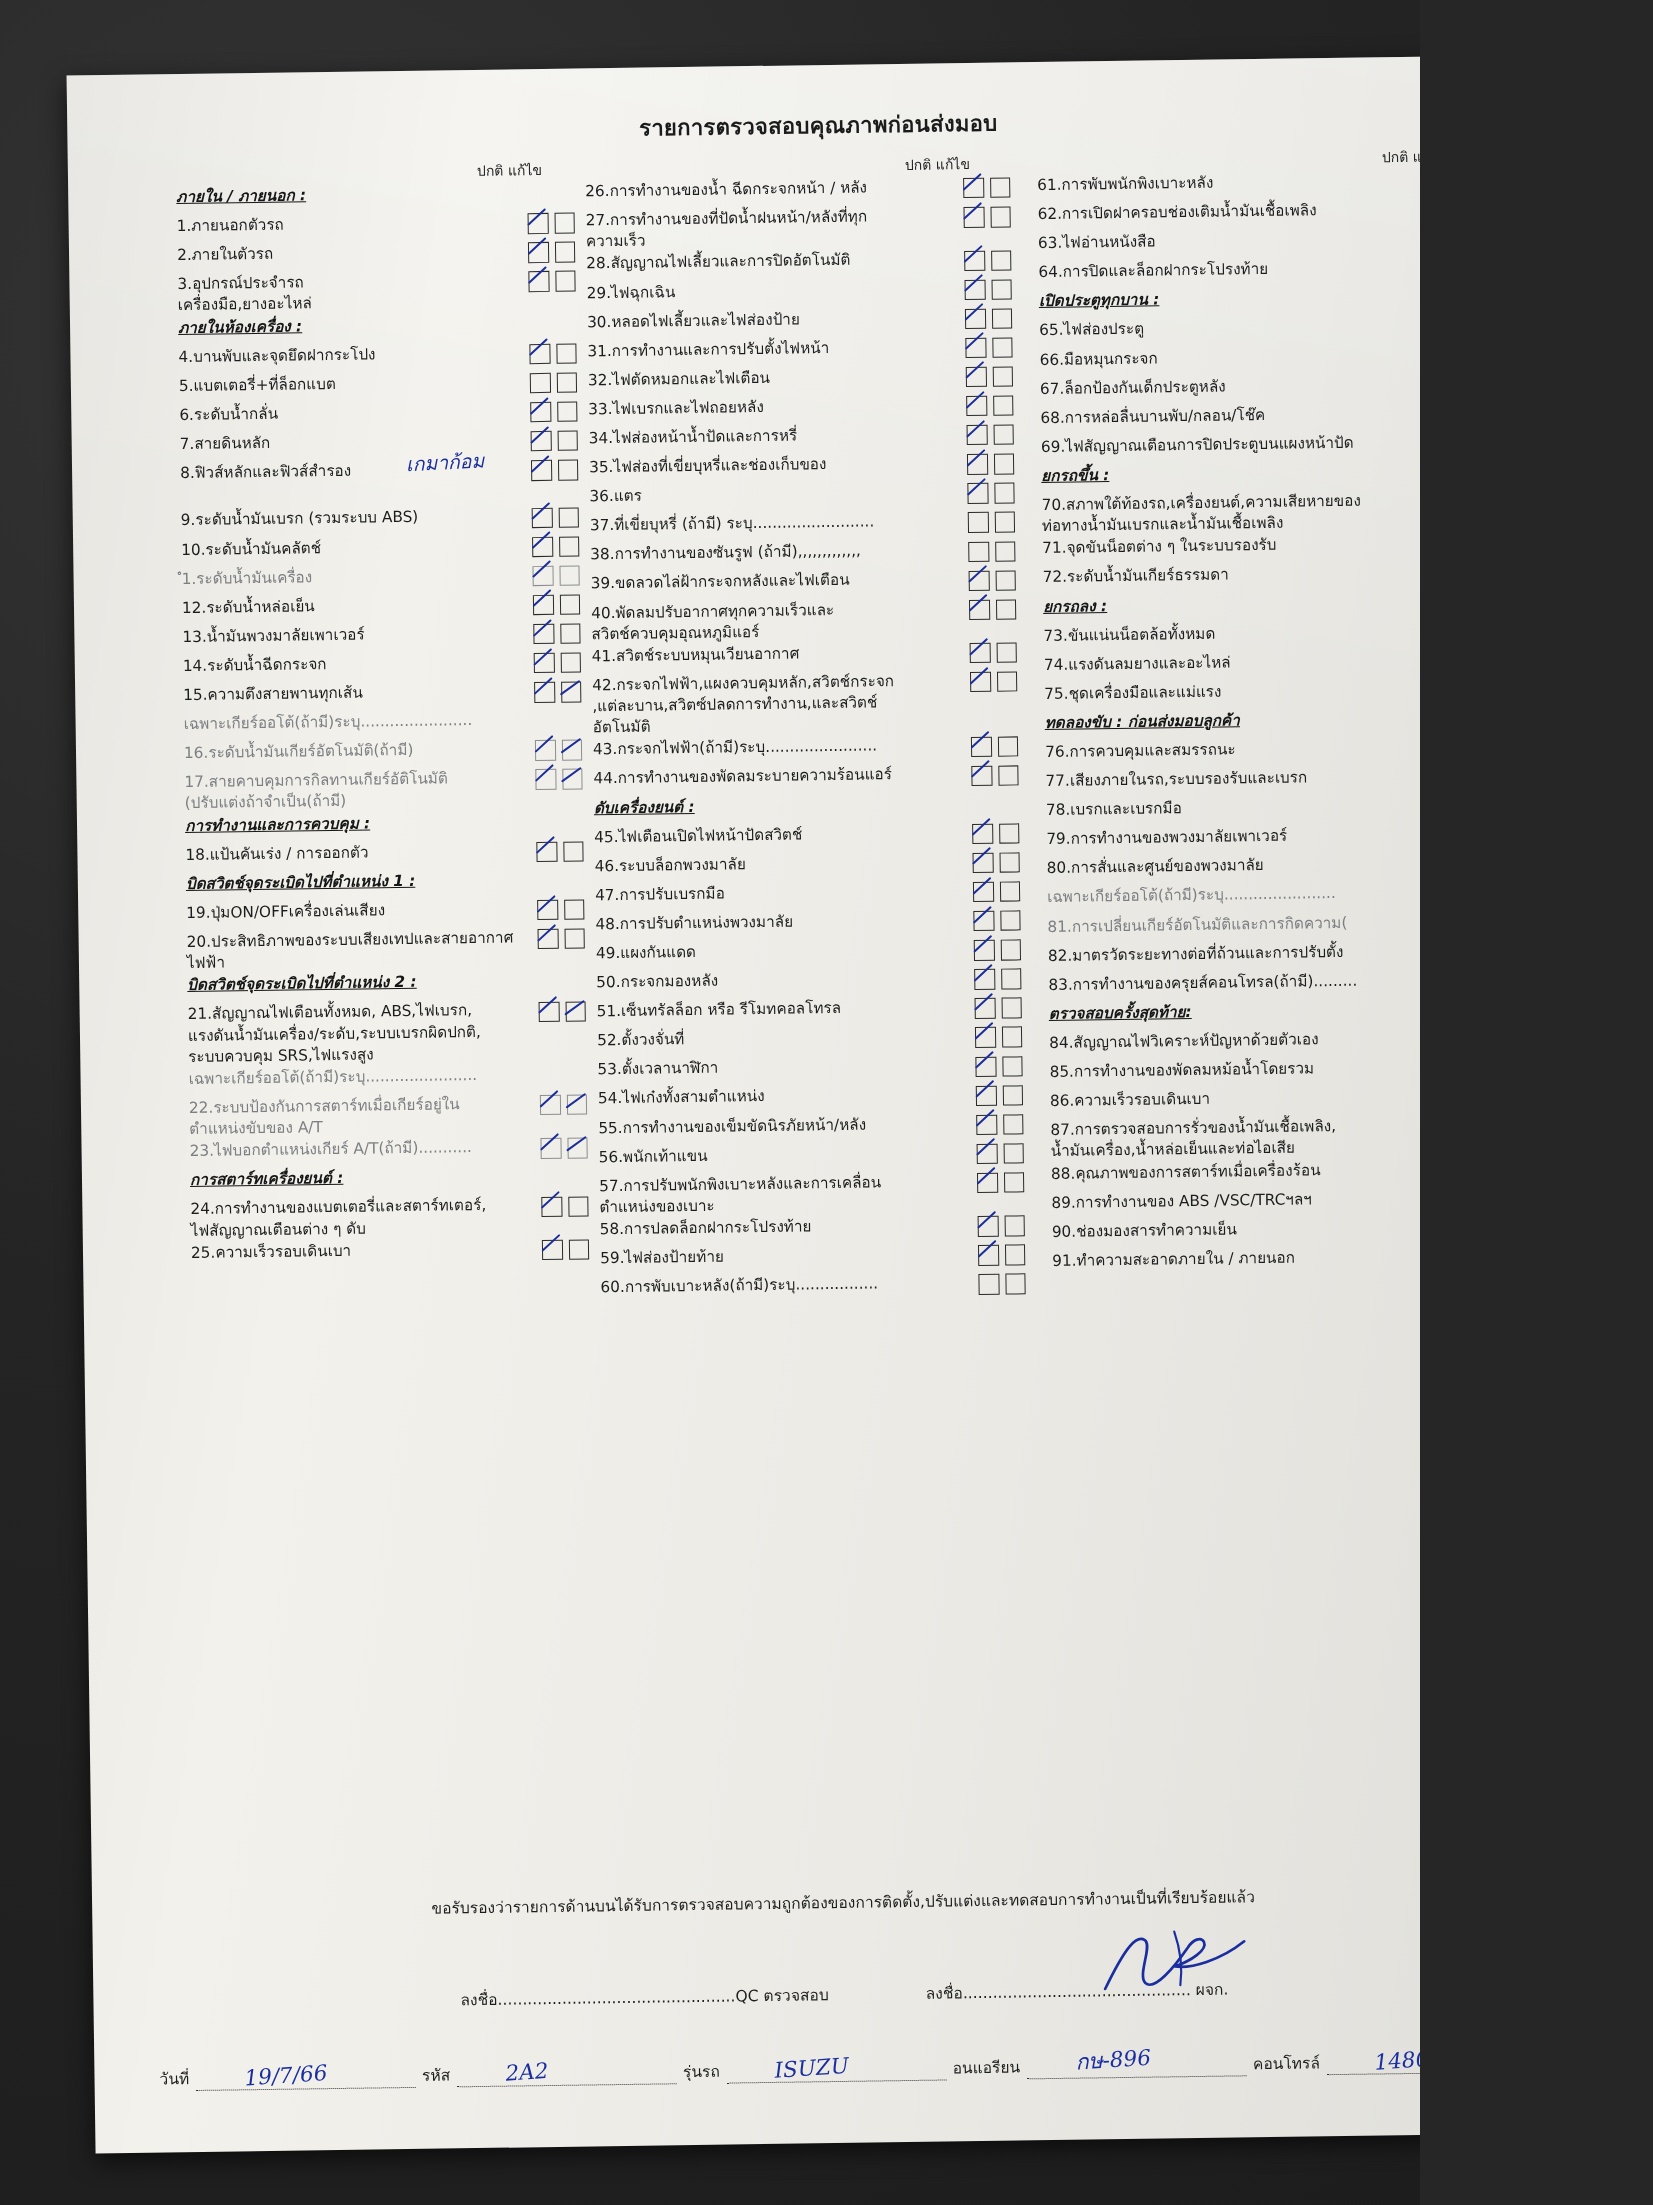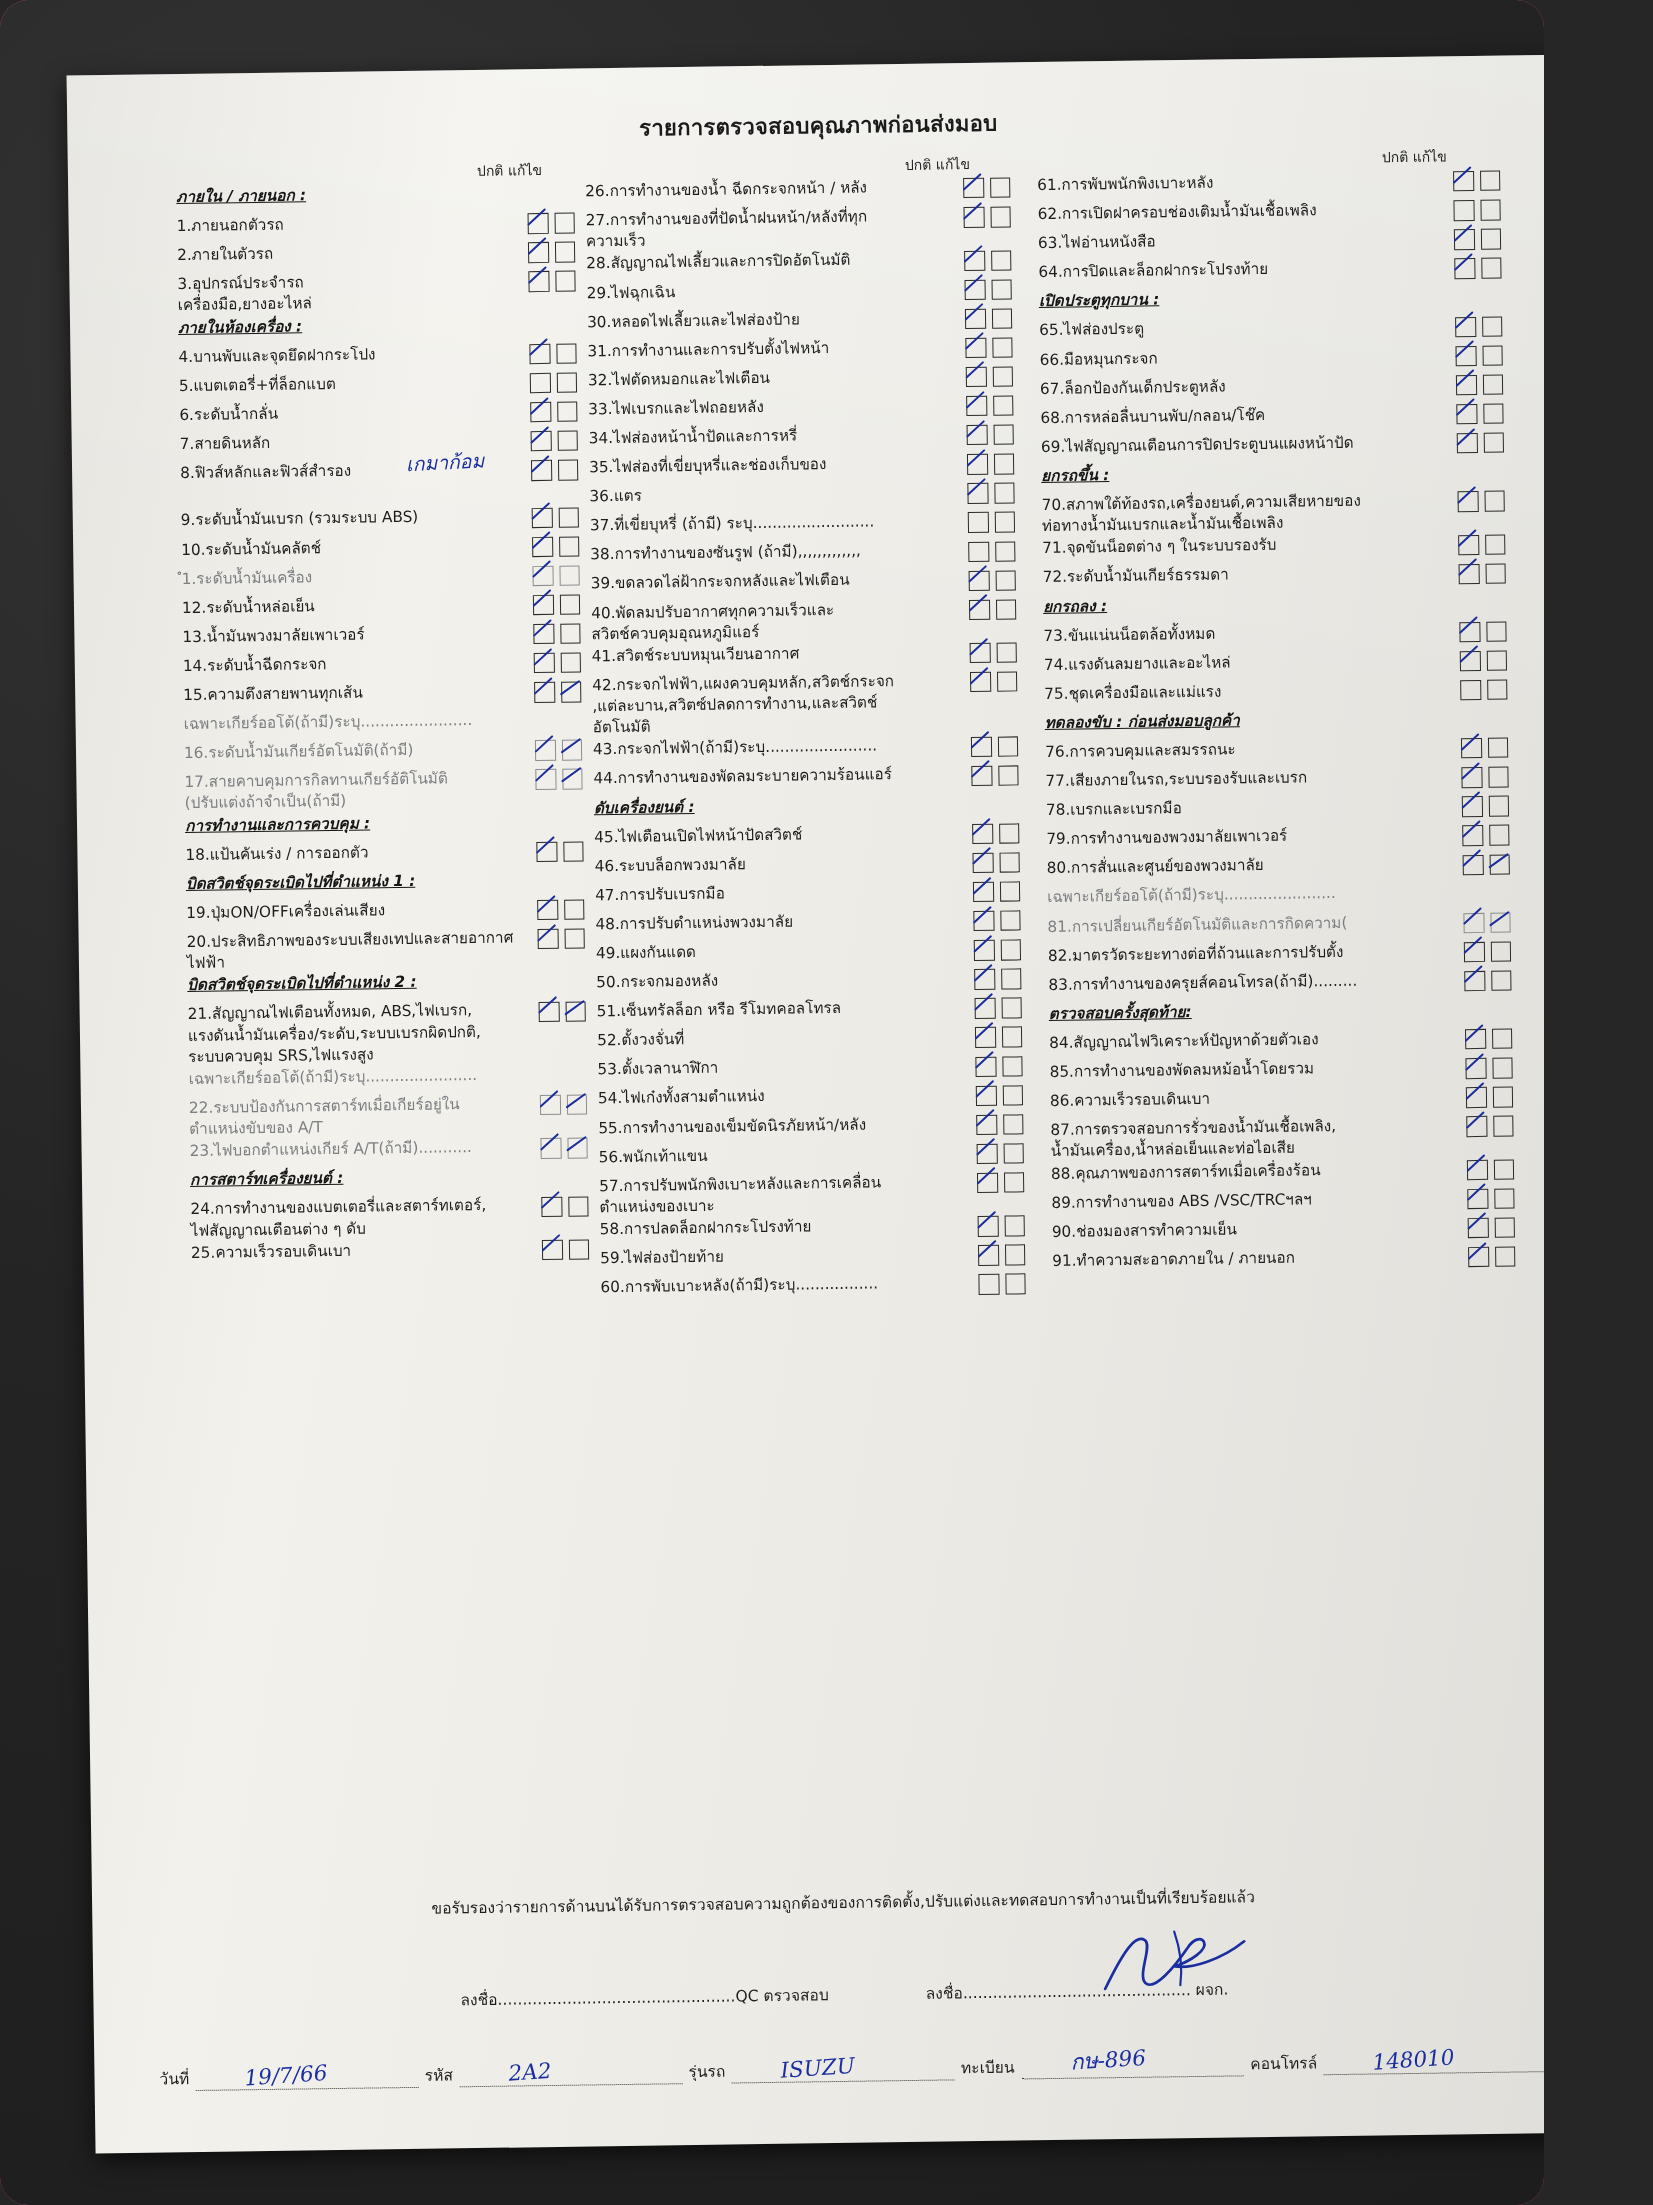--- a/index.html
+++ b/index.html
@@ -3,25 +3,24 @@
 <meta charset="utf-8">
 <style>
   html, body {
     margin: 0;
     padding: 0;
     background: #262626;
     font-family: "DejaVu Sans", "Liberation Sans", sans-serif;
   }
   #page {
     position: relative;
-    width: 1544px;
+    width: 1420px;
     height: 2205px;
     background: #ec4899;
     overflow: hidden;
-    border-radius: 28px;
   }
   
   #bg {
     position: absolute;
     inset: 0;
     background:
       radial-gradient(circle at 20% 15%, #343434 0%, #242424 45%, #1d1d1d 100%);
   }
   
   #sheet {
@@ -945,21 +944,21 @@
             <span class="hw">19/7/66</span>
           </span>
         <span class="lbl">รหัส</span>
         <span class="fill">
             <span class="hw">2A2</span>
           </span>
         <span class="lbl">รุ่นรถ</span>
         <span class="fill">
             <span class="hw">ISUZU</span>
           </span>
-        <span class="lbl">ทะเบียน</span>
+        <span class="lbl">อนแอรียน</span>
         <span class="fill">
             <span class="hw">กษ-896</span>
           </span>
         <span class="lbl">คอนโทรล์</span>
         <span class="fill">
             <span class="hw">148010</span>
           </span>
       </div>
 
     </div>

